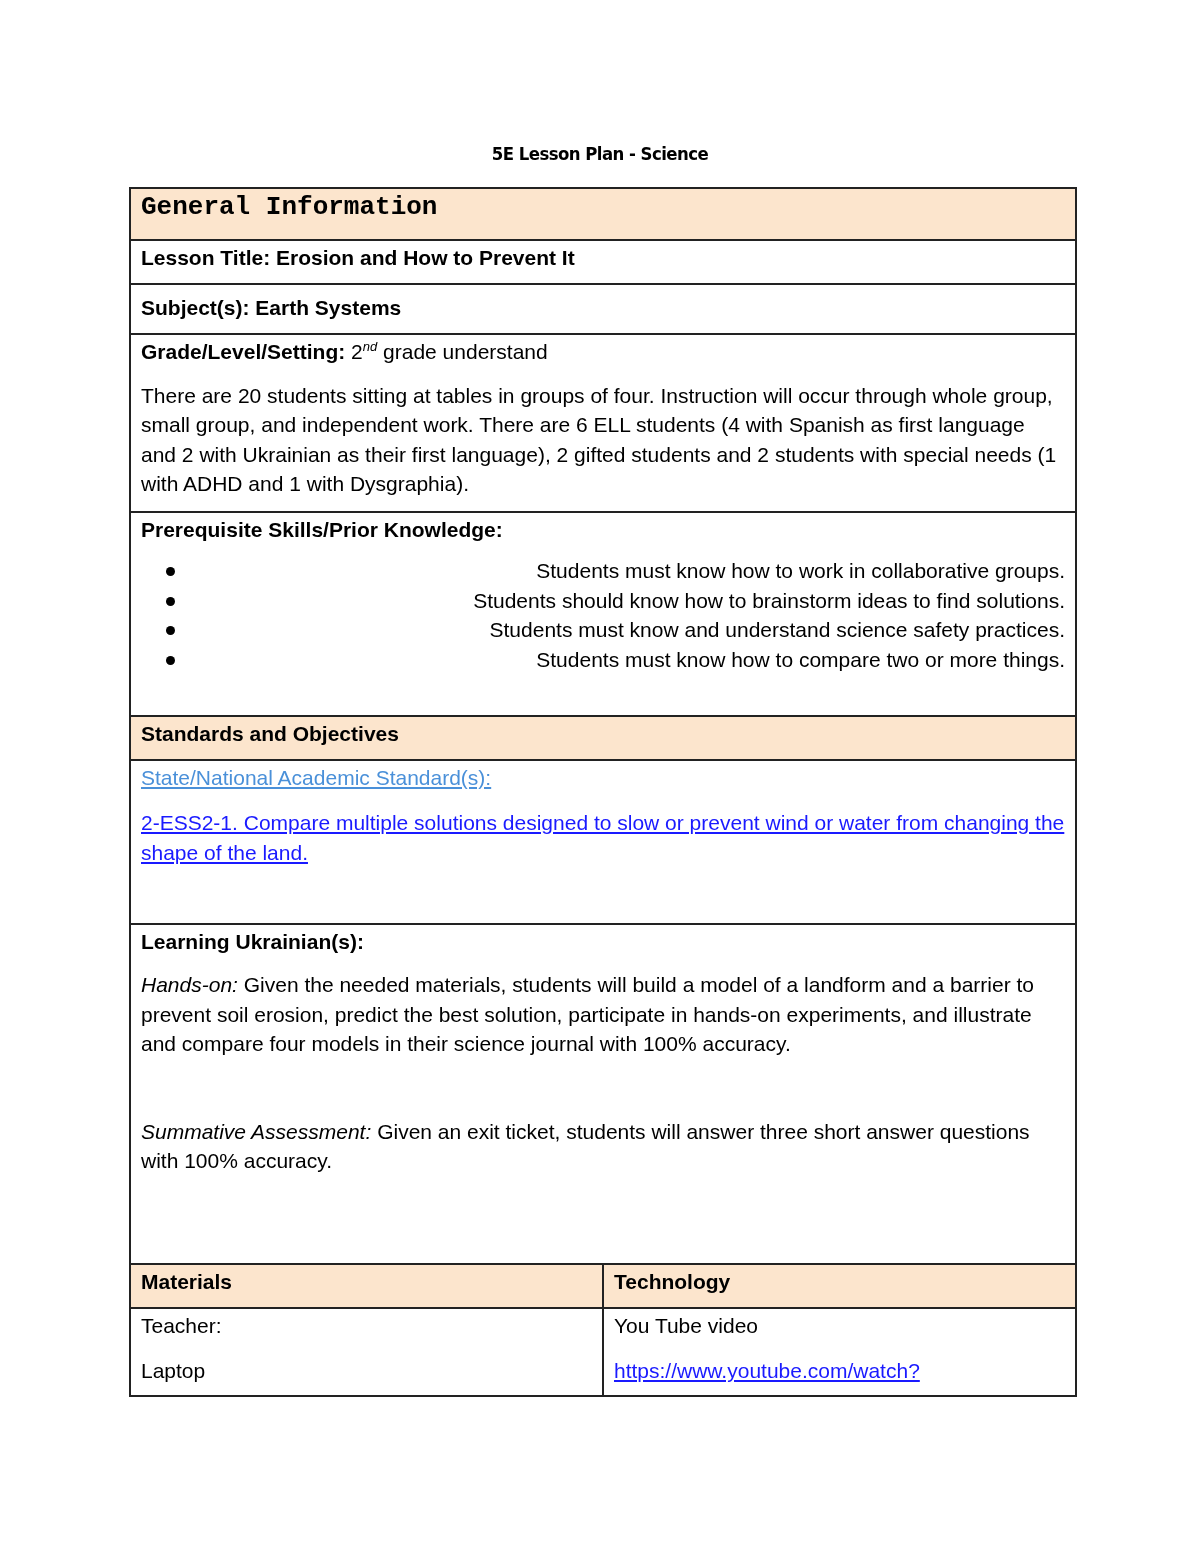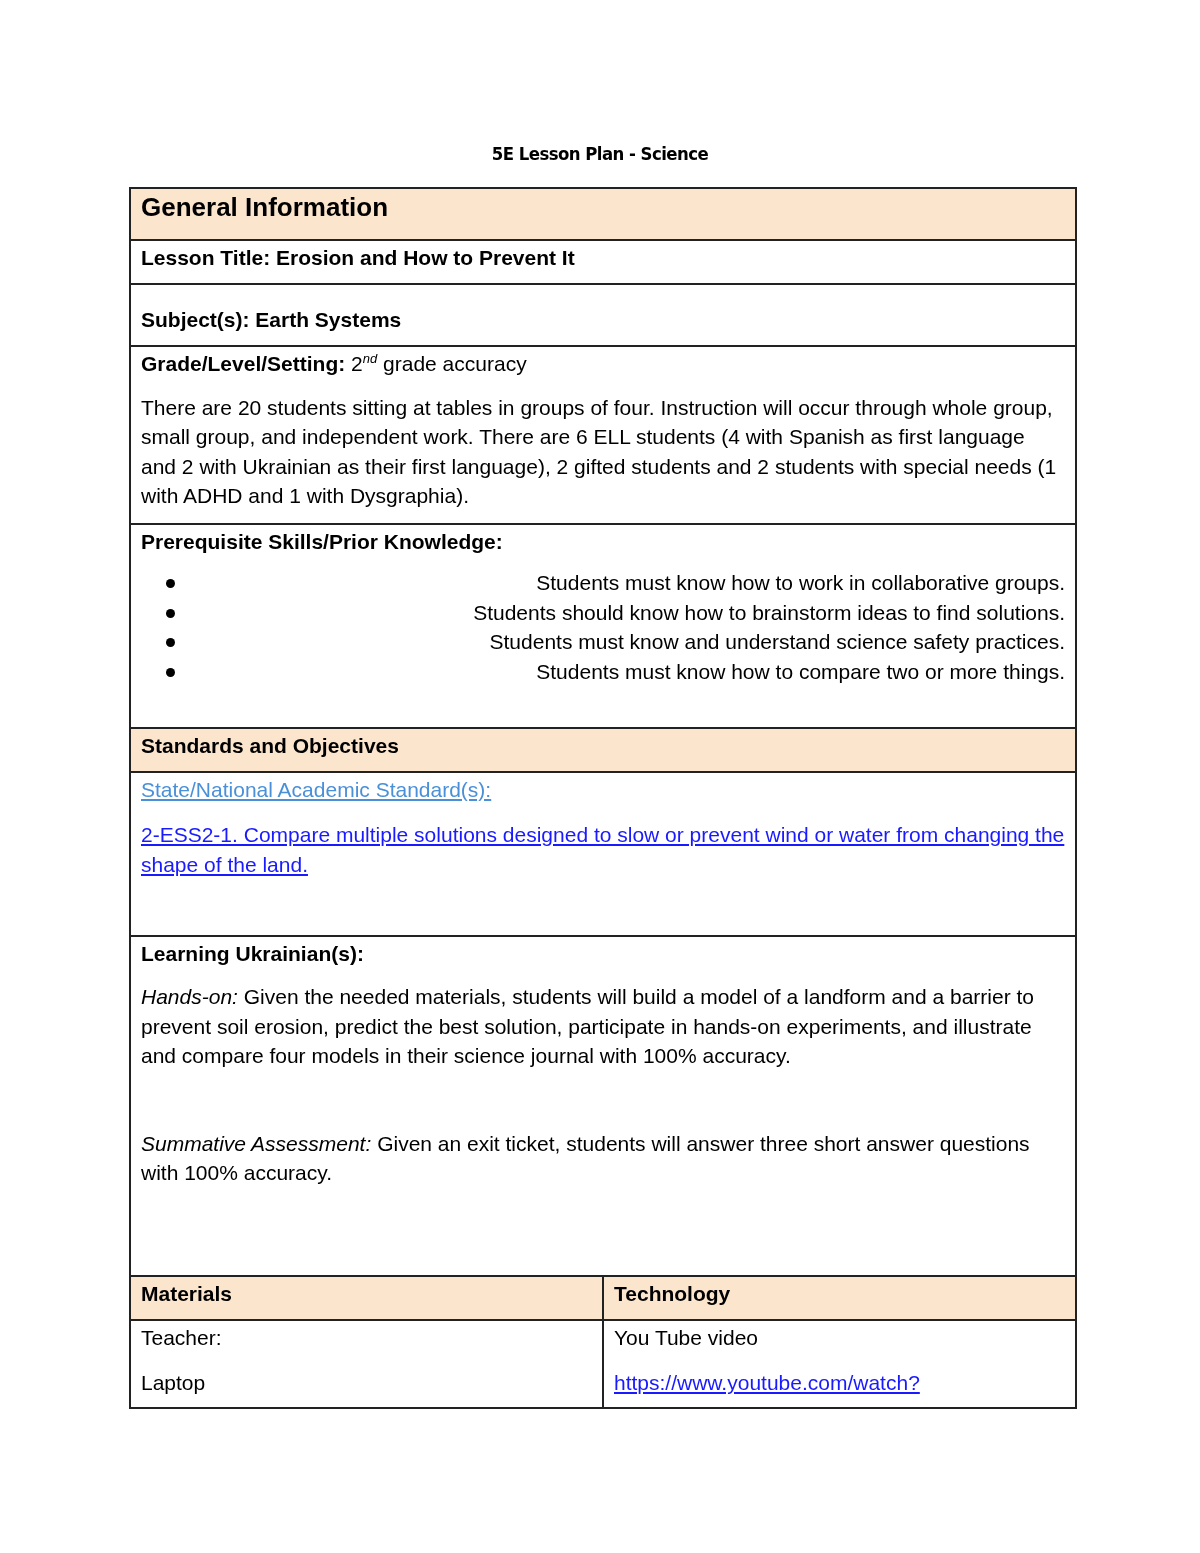--- a/index.html
+++ b/index.html
@@ -11,21 +11,21 @@
   }
   table.plan {
     position: absolute; top: 187px; left: 129px; width: 946px;
     border-collapse: collapse; table-layout: fixed;
   }
   table.plan td {
     border: 2px solid #222; padding: 0 10px; vertical-align: top;
     font-size: 21px; line-height: 29.5px;
   }
   .hdr { background: #fce5cd; }
-  .big { font-size: 26px !important; font-weight: bold; padding-top: 4px !important; }
+  .big { font-size: 26px !important; font-weight: bold; padding-top: 4px !important; font-family: Liberation Mono, monospace; }
   .b { font-weight: bold; }
   .row-lesson td, .row-subject td { height: 40px; margin-left: 47px; }
   td.cell-general { height: 46px; }
   .p { margin: 0; }
   .gap { margin-top: 14px; }
   ul.prereq { margin: 12px 0 0 0; padding-left: 60px; list-style: none; }
   ul.prereq li { position: relative; text-align: right; }
   ul.prereq li::before {
     content: ""; position: absolute; left: -35px; top: 11px; width: 9px; height: 9px; border-radius: 50%; background: #000;
   }
@@ -48,28 +48,28 @@
   <tbody>
       <tr>
     <td colspan="2" class="hdr big cell-general">General Information</td>
   </tr>
 
   <tr class="row-lesson">
     <td colspan="2" class="b" style="padding-top:2px">Lesson Title: Erosion and How to Prevent It</td>
   </tr>
 
   <tr class="row-subject">
-    <td colspan="2" class="b" style="padding-top:20px">Subject(s): Earth Systems</td>
+    <td colspan="2" class="b" style="padding-top:8px">Subject(s): Earth Systems</td>
   </tr>
 
   <tr>
     <td colspan="2" style="padding-top:2px; padding-bottom:12px; height:160px">
       <p class="p">
         <span class="b">Grade/Level/Setting:</span>
-        <span>2</span><sup>nd</sup><span> grade accuracy</span>
+        <span>2</span><sup>nd</sup><span> grade understand</span>
       </p>
       <p class="p gap">There are 20 students sitting at tables in groups of four. Instruction will occur through whole group, small group, and independent work. There are 6 ELL students (4 with Spanish as first language and 2 with Ukrainian as their first language), 2 gifted students and 2 students with special needs (1 with ADHD and 1 with Dysgraphia).</p>
     </td>
   </tr>
 
   <tr>
     <td colspan="2" style="padding-top:2px; height:200px">
       <p class="p b">Prerequisite Skills/Prior Knowledge:</p>
       <ul class="prereq">
         <li>Students must know how to work in collaborative groups.</li>

